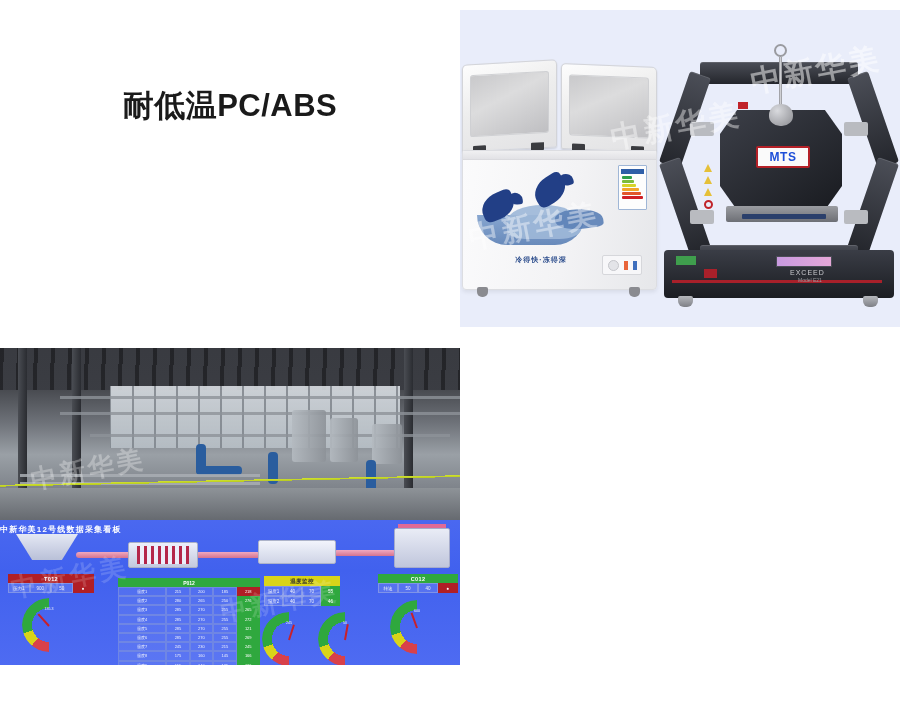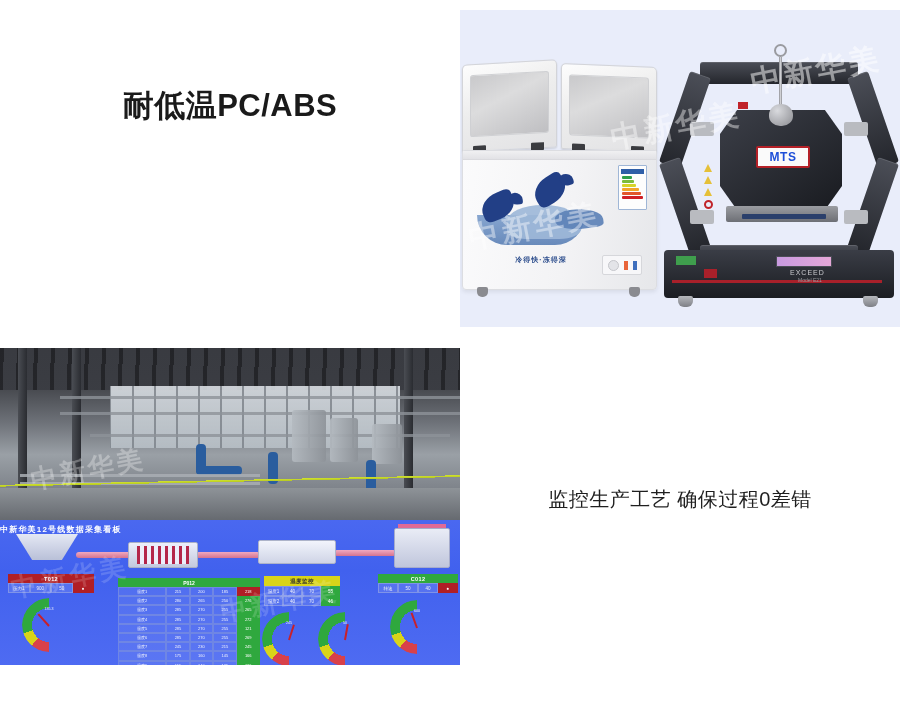--- a/index.html
+++ b/index.html
@@ -640,17 +640,16 @@
               </div>
             </div>
         </div>
 
         <div class="mes-wm" style="left:10px; top:40px;">中新华美</div>
         <div class="mes-wm" style="left:220px; top:64px;">中新华美</div>
       </div>
     </div>
 
     <div class="text-block-br">
-      <div class="subline-br">监控生产工艺  确保过程0差错</div>
     </div>
   </div>
 
 </div>
 
 </body></html>

